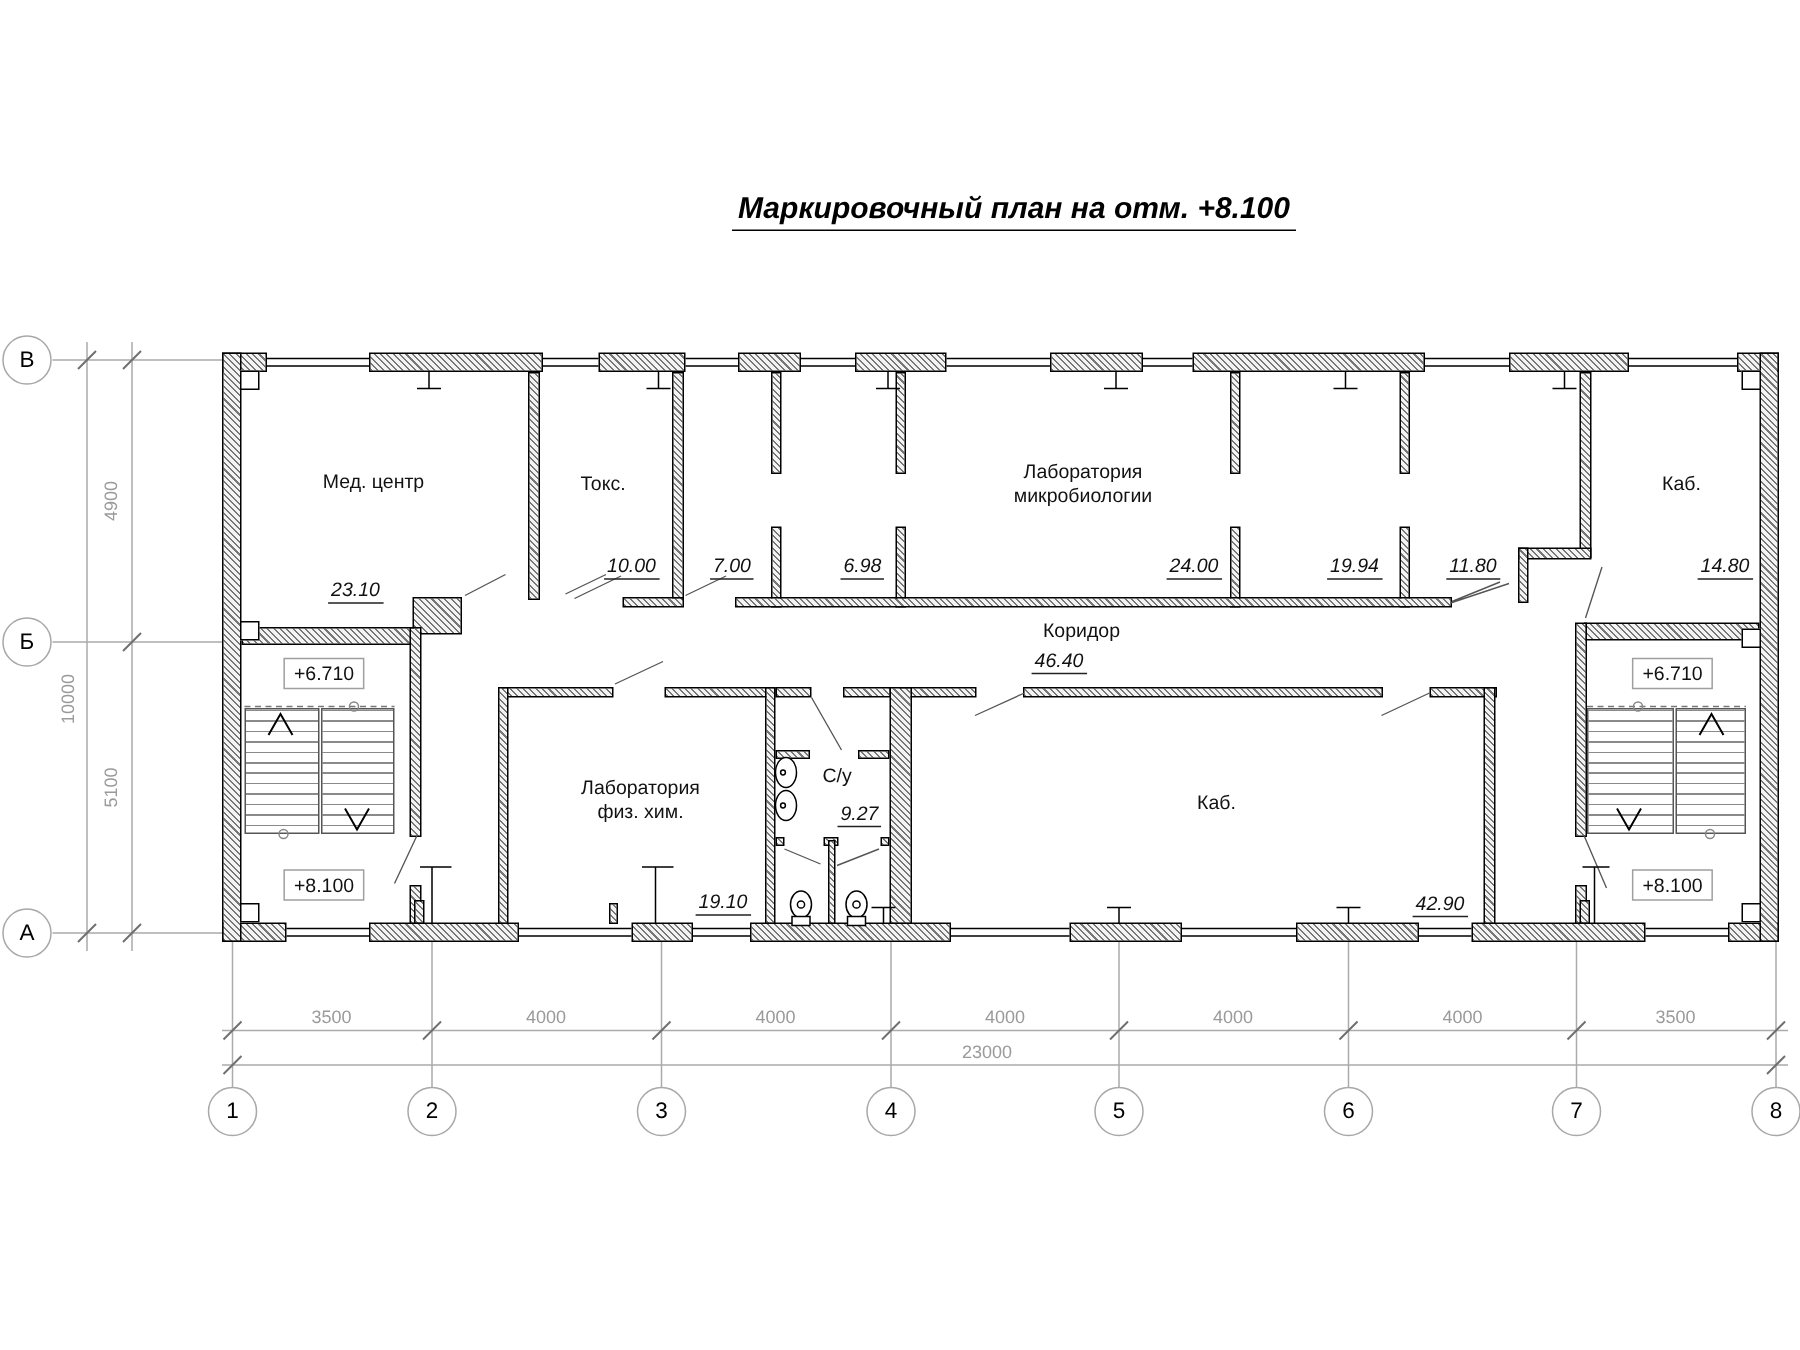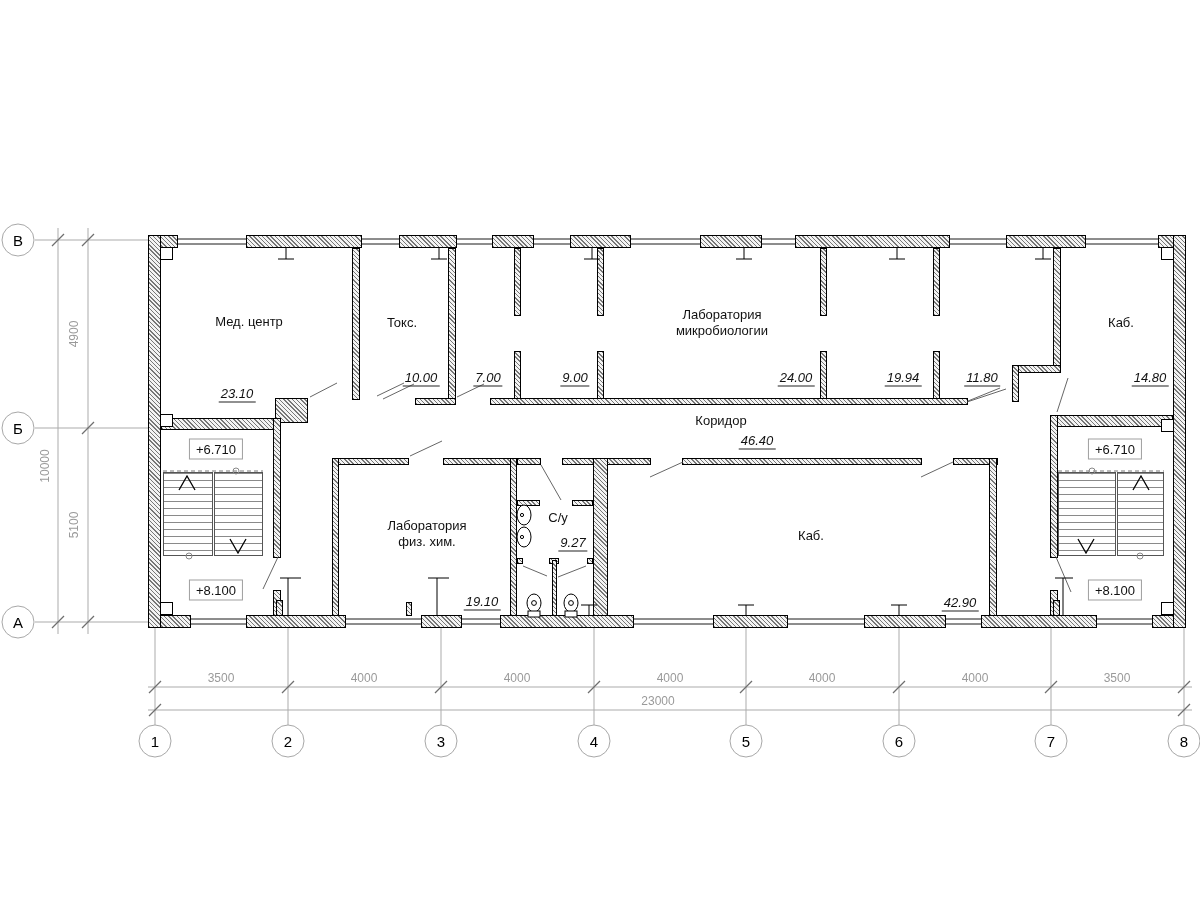--- a/index.html
+++ b/index.html
@@ -108,42 +108,43 @@
         <rect x="565" y="611" width="12" height="6"></rect>
         <circle cx="571" cy="603" r="2.4"></circle>
     </g>
   </svg>
 
   <div class="flight" style="left:163px;top:472px;width:50px;height:84px"></div>
   <div class="flight" style="left:214px;top:472px;width:49px;height:84px"></div>
   <div class="flight" style="left:1058px;top:472px;width:58px;height:84px"></div>
   <div class="flight" style="left:1117px;top:472px;width:47px;height:84px"></div>
 
+  <div class="title" style="left:676px;top:141px">Маркировочный план на отм. +8.100</div>
 
   <div class="lbl" style="left:249px;top:321px">Мед. центр</div>
   <div class="lbl" style="left:237px;top:393px"><span class="num">23.10</span></div>
 
   <div class="lbl" style="left:402px;top:322px">Токс.</div>
   <div class="lbl" style="left:421px;top:377px"><span class="num">10.00</span></div>
 
   <div class="lbl" style="left:488px;top:377px"><span class="num">7.00</span></div>
-  <div class="lbl" style="left:575px;top:377px"><span class="num">9.00</span></div>
+  <div class="lbl" style="left:575px;top:377px"><span class="num">6.98</span></div>
 
   <div class="lbl" style="left:722px;top:314px">Лаборатория</div>
   <div class="lbl" style="left:722px;top:330px">микробиологии</div>
   <div class="lbl" style="left:796px;top:377px"><span class="num">24.00</span></div>
 
   <div class="lbl" style="left:903px;top:377px"><span class="num">19.94</span></div>
   <div class="lbl" style="left:982px;top:377px"><span class="num">11.80</span></div>
 
   <div class="lbl" style="left:1121px;top:322px">Каб.</div>
   <div class="lbl" style="left:1150px;top:377px"><span class="num">14.80</span></div>
 
   <div class="lbl" style="left:721px;top:420px">Коридор</div>
-  <div class="lbl" style="left:757px;top:440px"><span class="num">46.40</span></div>
+  <div class="lbl" style="left:706px;top:440px"><span class="num">46.40</span></div>
 
   <div class="lbl" style="left:427px;top:525px">Лаборатория</div>
   <div class="lbl" style="left:427px;top:541px">физ. хим.</div>
   <div class="lbl" style="left:482px;top:601px"><span class="num">19.10</span></div>
 
   <div class="lbl" style="left:558px;top:517px">С/у</div>
   <div class="lbl" style="left:573px;top:542px"><span class="num">9.27</span></div>
 
   <div class="lbl" style="left:811px;top:535px">Каб.</div>
   <div class="lbl" style="left:960px;top:602px"><span class="num">42.90</span></div>

